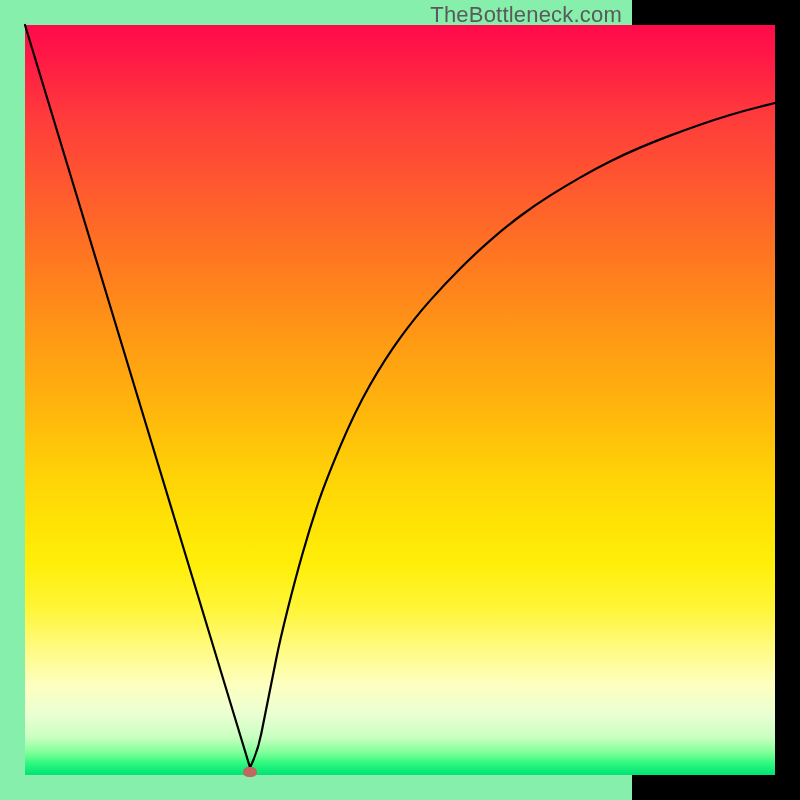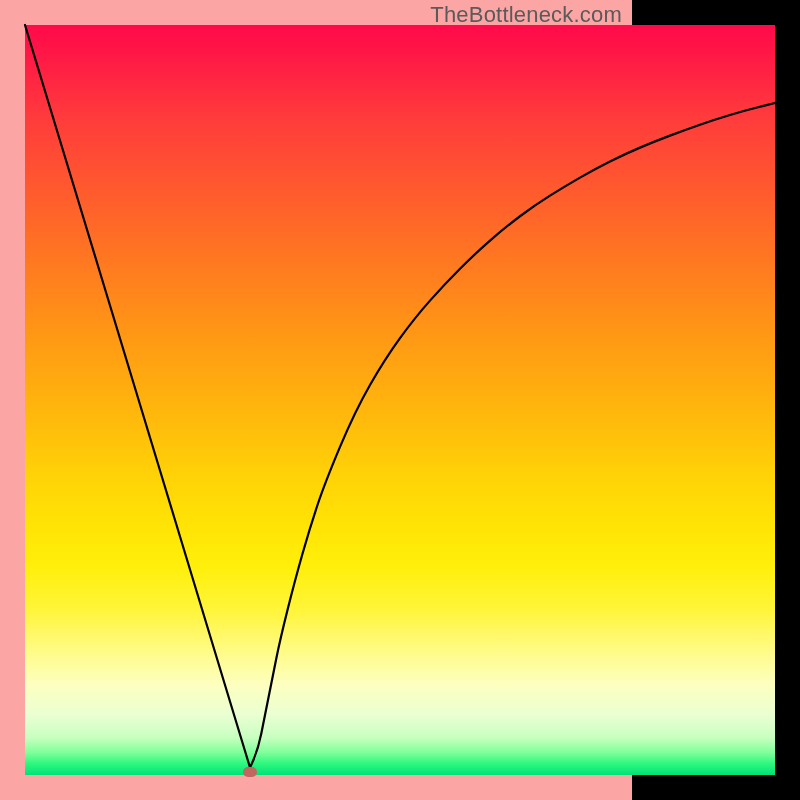--- a/index.html
+++ b/index.html
@@ -8,21 +8,21 @@
     width: 800px;
     height: 800px;
     background: #000;
     overflow: hidden;
     font-family: Arial, Helvetica, sans-serif;
   }
   .frame {
     position: relative;
     width: 632px;
     height: 800px;
-    background: #fca5a5;
+    background: #86efac;
   }
   .plot-area {
     position: absolute;
     left: 25px;
     top: 25px;
     width: 750px;
     height: 750px;
     background: linear-gradient(to bottom,
       #ff0a4a 0%,
       #ff1846 4%,

